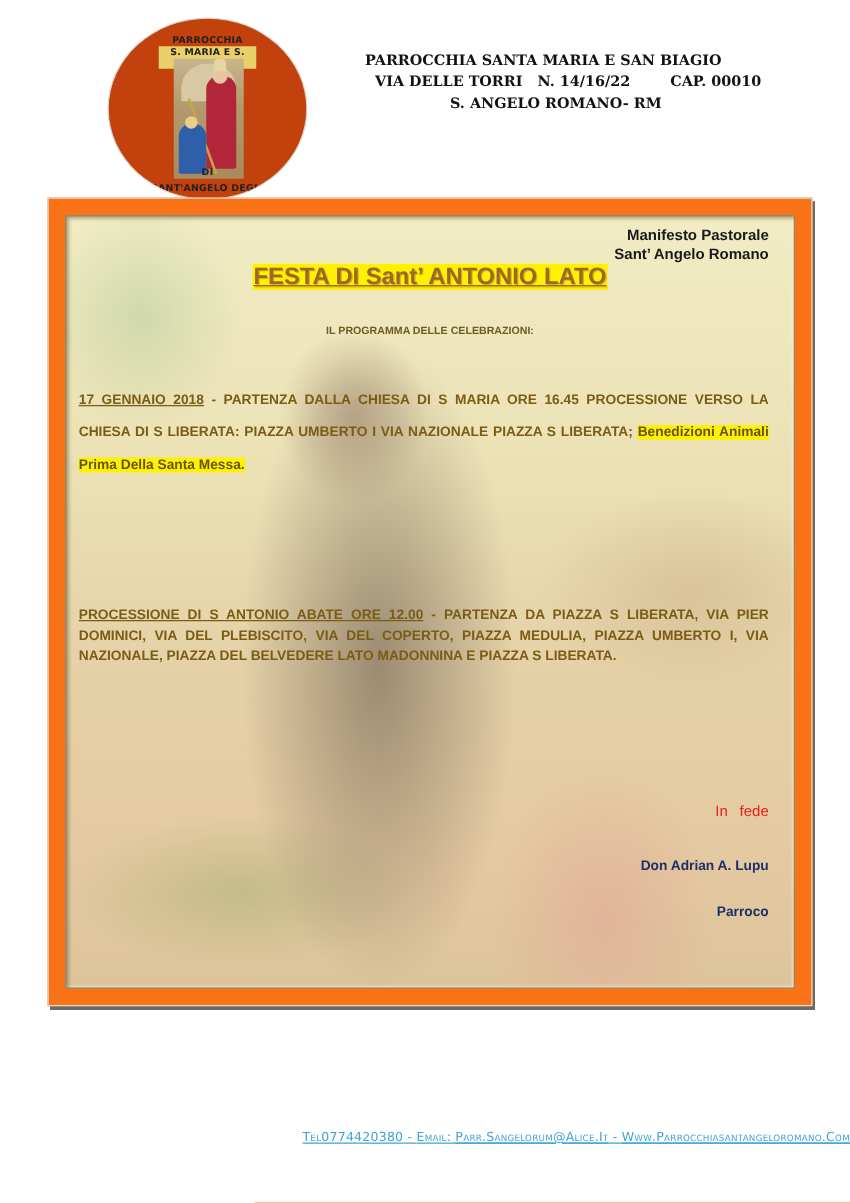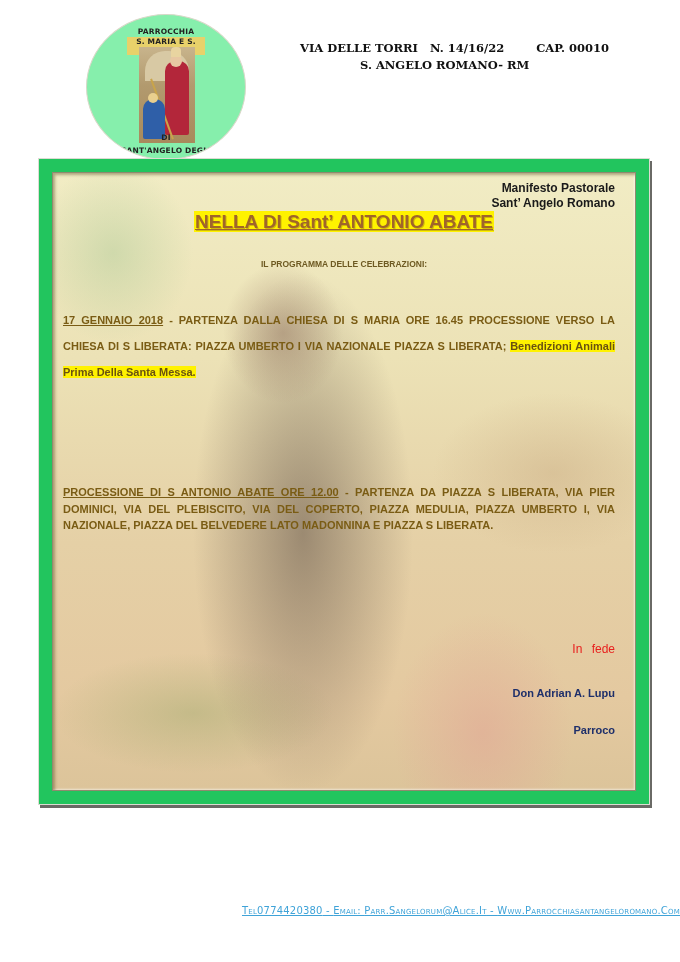--- a/index.html
+++ b/index.html
@@ -3,21 +3,21 @@
   <meta charset="utf-8">
   <style>
     html, body { margin:0; padding:0; }
     body {
       width:680px; height:962px; background:#ffffff; position:relative; overflow:hidden;
       font-family:"Liberation Sans", sans-serif;
     }
     
     .logo {
       position:absolute; left:86px; top:14px; width:158px; height:144px;
-      border-radius:50%; border:1px solid #d8d8c8; background:#86efac;
+      border-radius:50%; border:1px solid #d8d8c8; background:#c2410c;
       overflow:hidden;
     }
     .logo-top1, .logo-top2, .logo-bottom1, .logo-bottom2 {
       position:absolute; left:0; right:0; text-align:center;
       font-family:"DejaVu Sans", sans-serif; font-weight:bold; color:#222;
       letter-spacing:0.2px;
     }
     .logo-top1 { top:12px; font-size:7.5px; }
     .logo-top2 { top:22px; font-size:7.5px; background:#e8d16a; left:40px; right:40px; }
     .logo-bottom1 { top:118px; font-size:7.5px; z-index:2; }
@@ -40,21 +40,21 @@
       line-height:17px;
     }
     .addr div { white-space:pre; }
     .addr .l1 { padding-left:6px; }
     .addr .l2 { padding-left:14px; }
     .addr .l3 { padding-left:74px; }
 
     
     .frame-outer {
       position:absolute; left:38px; top:158px; width:610px; height:645px;
-      background:#22c55e; border:1px solid #dcdcd2;
+      background:#f97316; border:1px solid #dcdcd2;
       box-shadow: 2px 3px 0 #6a6a66;
     }
     .frame-inner {
       position:absolute; left:13px; top:13px; right:13px; bottom:13px;
       border:1px solid #8f8a6e;
       box-shadow: inset 2px 2px 3px rgba(90,80,40,0.45), inset -1px -1px 2px rgba(255,255,255,0.6);
       overflow:hidden;
       background:
         radial-gradient(ellipse 60px 70px at 230px 160px, rgba(150,120,100,0.55), rgba(150,120,100,0) 100%),
         radial-gradient(ellipse 110px 260px at 250px 360px, rgba(95,80,70,0.55), rgba(95,80,70,0) 100%),
@@ -120,34 +120,35 @@
     <div class="mitre"></div>
     <div class="staff"></div>
     <div class="virgin"></div>
     <div class="virgin-head"></div>
   </div>
   <div class="logo-bottom1">DI</div>
   <div class="logo-bottom2">SANT'ANGELO DEGLI</div>
 </div>
 
 <div class="addr">
+  <div class="l1">PARROCCHIA SANTA MARIA E SAN BIAGIO</div>
   <div class="l2">VIA DELLE TORRI   N. 14/16/22        CAP. 00010</div>
   <div class="l3">S. ANGELO ROMANO- RM</div>
 </div>
 
 <div class="frame-outer">
   <div class="frame-inner">
     <div class="content">
       <div class="manifesto">
         <div>Manifesto Pastorale</div>
         <div>Sant’ Angelo Romano</div>
       </div>
 
       <div class="title">
-        <span>NELLA DI Sant’ ANTONIO ABATE</span>
+        <span>FESTA DI Sant’ ANTONIO LATO</span>
       </div>
 
       <div class="program">IL PROGRAMMA DELLE CELEBRAZIONI:</div>
 
       <div class="para p1">
         <span class="u">17 GENNAIO 2018</span><span> - PARTENZA DALLA CHIESA DI S MARIA ORE 16.45 PROCESSIONE VERSO LA CHIESA DI S LIBERATA: PIAZZA UMBERTO I VIA NAZIONALE PIAZZA S LIBERATA; </span><span class="hl">Benedizioni Animali Prima Della Santa Messa.</span>
       </div>
 
 
 

